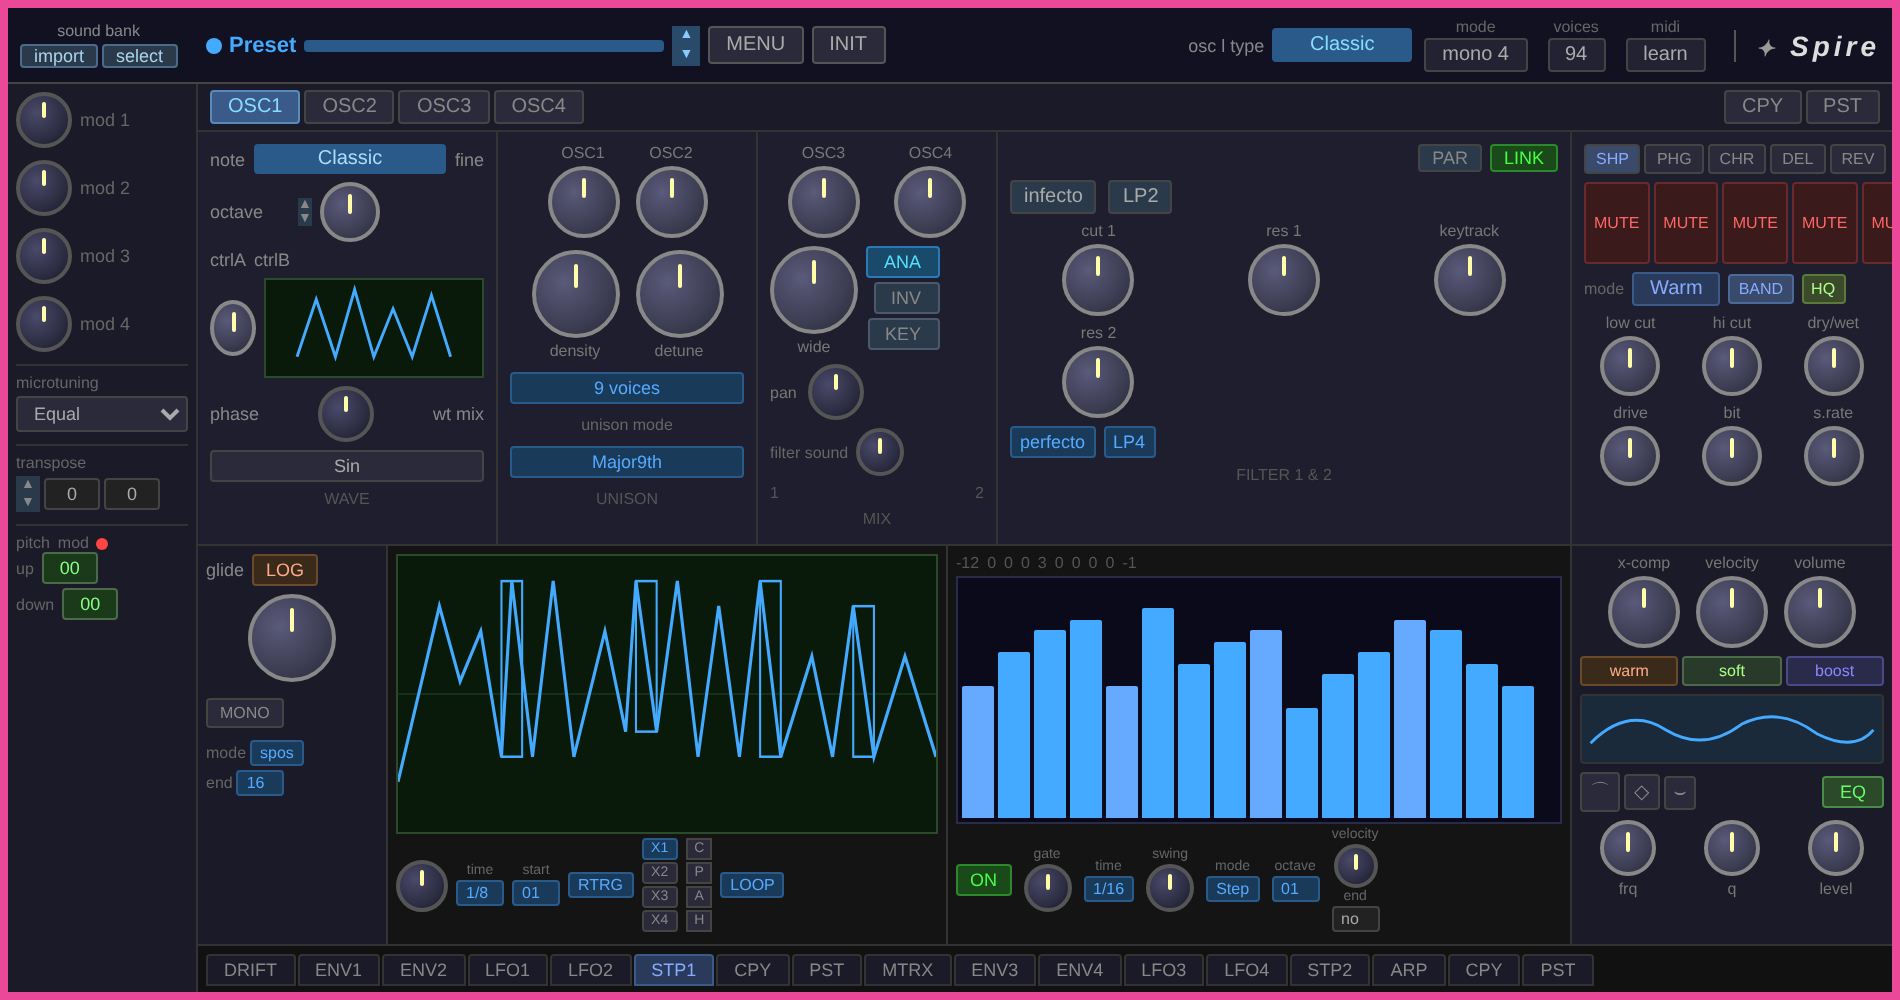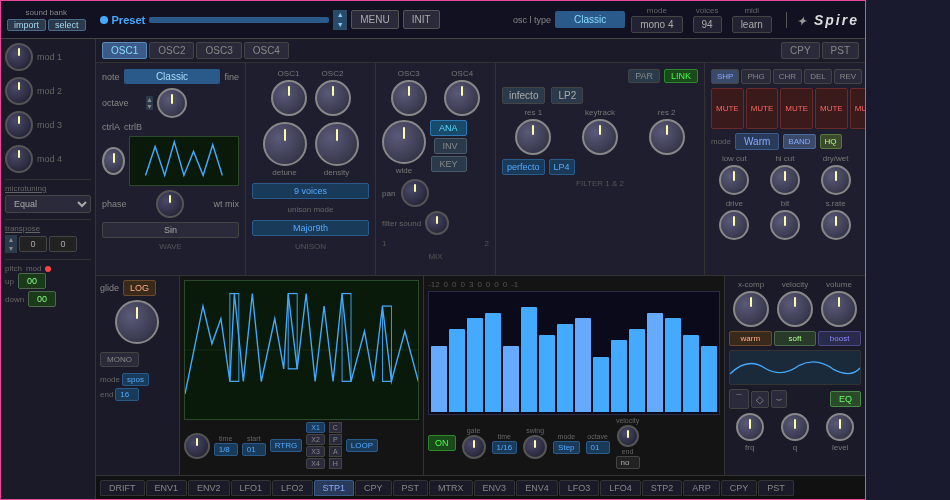--- a/index.html
+++ b/index.html
@@ -7,26 +7,26 @@
       width: 950px;
       height: 500px;
       background: #1a1a2e;
       font-family: Arial, sans-serif;
       font-size: 10px;
       color: #ccc;
       overflow: hidden;
     }
 
     .main-container {
-      width: 866px;
+      width: 950px;
       height: 500px;
       background: #1c1c2e;
       display: flex;
       flex-direction: column;
-      border: 1px solid #ec4899;
+      border: 4px solid #ec4899;
     }
 
     
     .top-bar {
       height: 38px;
       background: #111122;
       display: flex;
       align-items: center;
       padding: 0 6px;
       gap: 6px;
@@ -216,21 +216,20 @@
     }
 
     .microtuning-section {
       border-top: 1px solid #333;
       padding-top: 4px;
     }
     .section-label-small {
       font-size: 8px;
       color: #666;
       margin-bottom: 2px;
-      text-decoration: underline;
     }
     .dropdown-small {
       background: #2a2a3a;
       color: #aaa;
       border: 1px solid #444;
       padding: 2px 4px;
       font-size: 9px;
       width: 100%;
       border-radius: 2px;
     }
@@ -1211,25 +1210,25 @@
               <div class="knob-med"></div>
             </div>
             <div class="knob-with-label">
               <span class="knob-label">OSC2</span>
               <div class="knob-med"></div>
             </div>
           </div>
           <div class="knob-group">
             <div class="knob-with-label">
               <div class="knob-large"></div>
+              <span class="knob-label">density</span>
+            </div>
+            <div class="knob-with-label">
+              <div class="knob-large"></div>
               <span class="knob-label">detune</span>
-            </div>
-            <div class="knob-with-label">
-              <div class="knob-large"></div>
-              <span class="knob-label">density</span>
             </div>
           </div>
           <div class="voices-display">9 voices</div>
           <div class="unison-mode-label">unison mode</div>
           <div class="unison-mode-display">Major9th</div>
           <div class="section-title">UNISON</div>
         </div>
 
         <div class="mix-section">
           <div class="osc-knobs-row">
@@ -1271,20 +1270,24 @@
         <div class="filter-section">
           <div class="filter-par-link">
             <button class="par-btn">PAR</button>
             <button class="link-btn">LINK</button>
           </div>
           <div class="filter-type-row">
             <div class="filter-type-display">infecto</div>
             <div class="filter-type-display">LP2</div>
           </div>
           <div class="filter-knobs-grid">
+            <div class="knob-with-label">
+              <span class="knob-label">cut 1</span>
+              <div class="knob-med"></div>
+            </div>
             <div class="knob-with-label">
               <span class="knob-label">res 1</span>
               <div class="knob-med"></div>
             </div>
             <div class="knob-with-label">
               <span class="knob-label">keytrack</span>
               <div class="knob-med"></div>
             </div>
             <div class="knob-with-label">
               <span class="knob-label">res 2</span>

